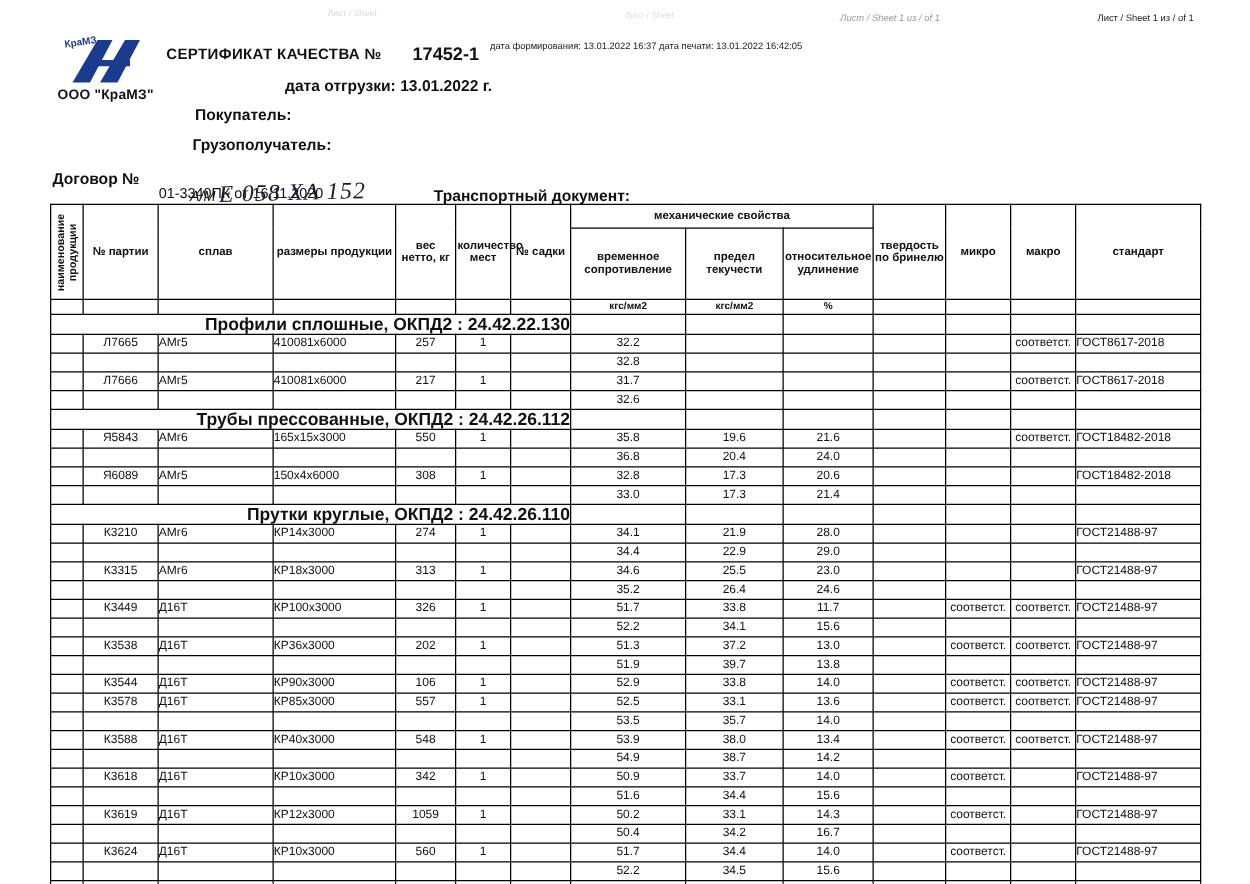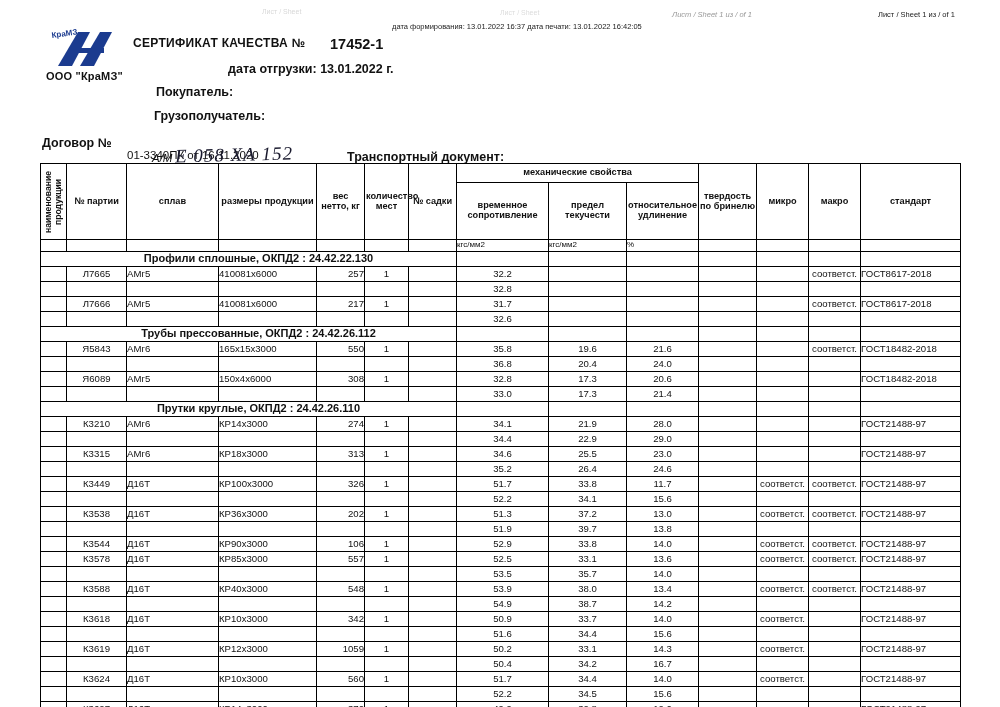--- a/index.html
+++ b/index.html
@@ -24,21 +24,21 @@
   .top-note {
     position: absolute;
     font-size: 7.5px;
     color: #222;
     white-space: nowrap;
   }
   .top-note.faint {
     color: #999;
     font-style: italic;
   }
-  .note-gen { left: 392px; top: 22px; }
+  .note-gen { left: 392px; top: 32px; }
   .note-mid { left: 672px; top: 10px; }
   .note-right { left: 878px; top: 10px; }
   .note-ghost1 { left: 262px; top: 8px; color:#d8d8d8; font-size: 7px;}
   .note-ghost2 { left: 500px; top: 9px; color:#dcdcdc; font-size: 7px;}
 
   
   .logo-wrap {
     position: absolute;
     left: 50px;
     top: 28px;
@@ -162,35 +162,36 @@
     transform: rotate(180deg);
     white-space: normal;
     margin: 0 auto;
     height: 66px;
     font-size: 8.6px;
     line-height: 1.15;
     text-align: center;
   }
   .unit-row td {
     font-size: 8px;
+    text-align: center;
     height: 11px;
-    font-weight: normal;
+    font-weight: bold;
   }
   .u-left { text-align: left; padding-left: 2px; }
   .data td {
     height: 14px;
     font-size: 9.6px;
   }
   .c { text-align: center; }
-  .r { text-align: right; padding-right: 4px; }
+  .r { text-align: center; padding-right: 4px; }
   .l { text-align: left; padding-left: 4px; margin-left: 46px; }
   .group-row td {
     font-weight: bold;
-    font-size: 11px;
-    text-align: center;
+    font-size: 14px;
+    text-align: right;
     padding-left: 20px;
     height: 14px;
   }
   .std { font-size: 9.4px; text-align: left; padding-left: 3px; }
   .small9 { font-size: 9px; }
 </style>
 </head>
 <body>
 
 <div class="page">

